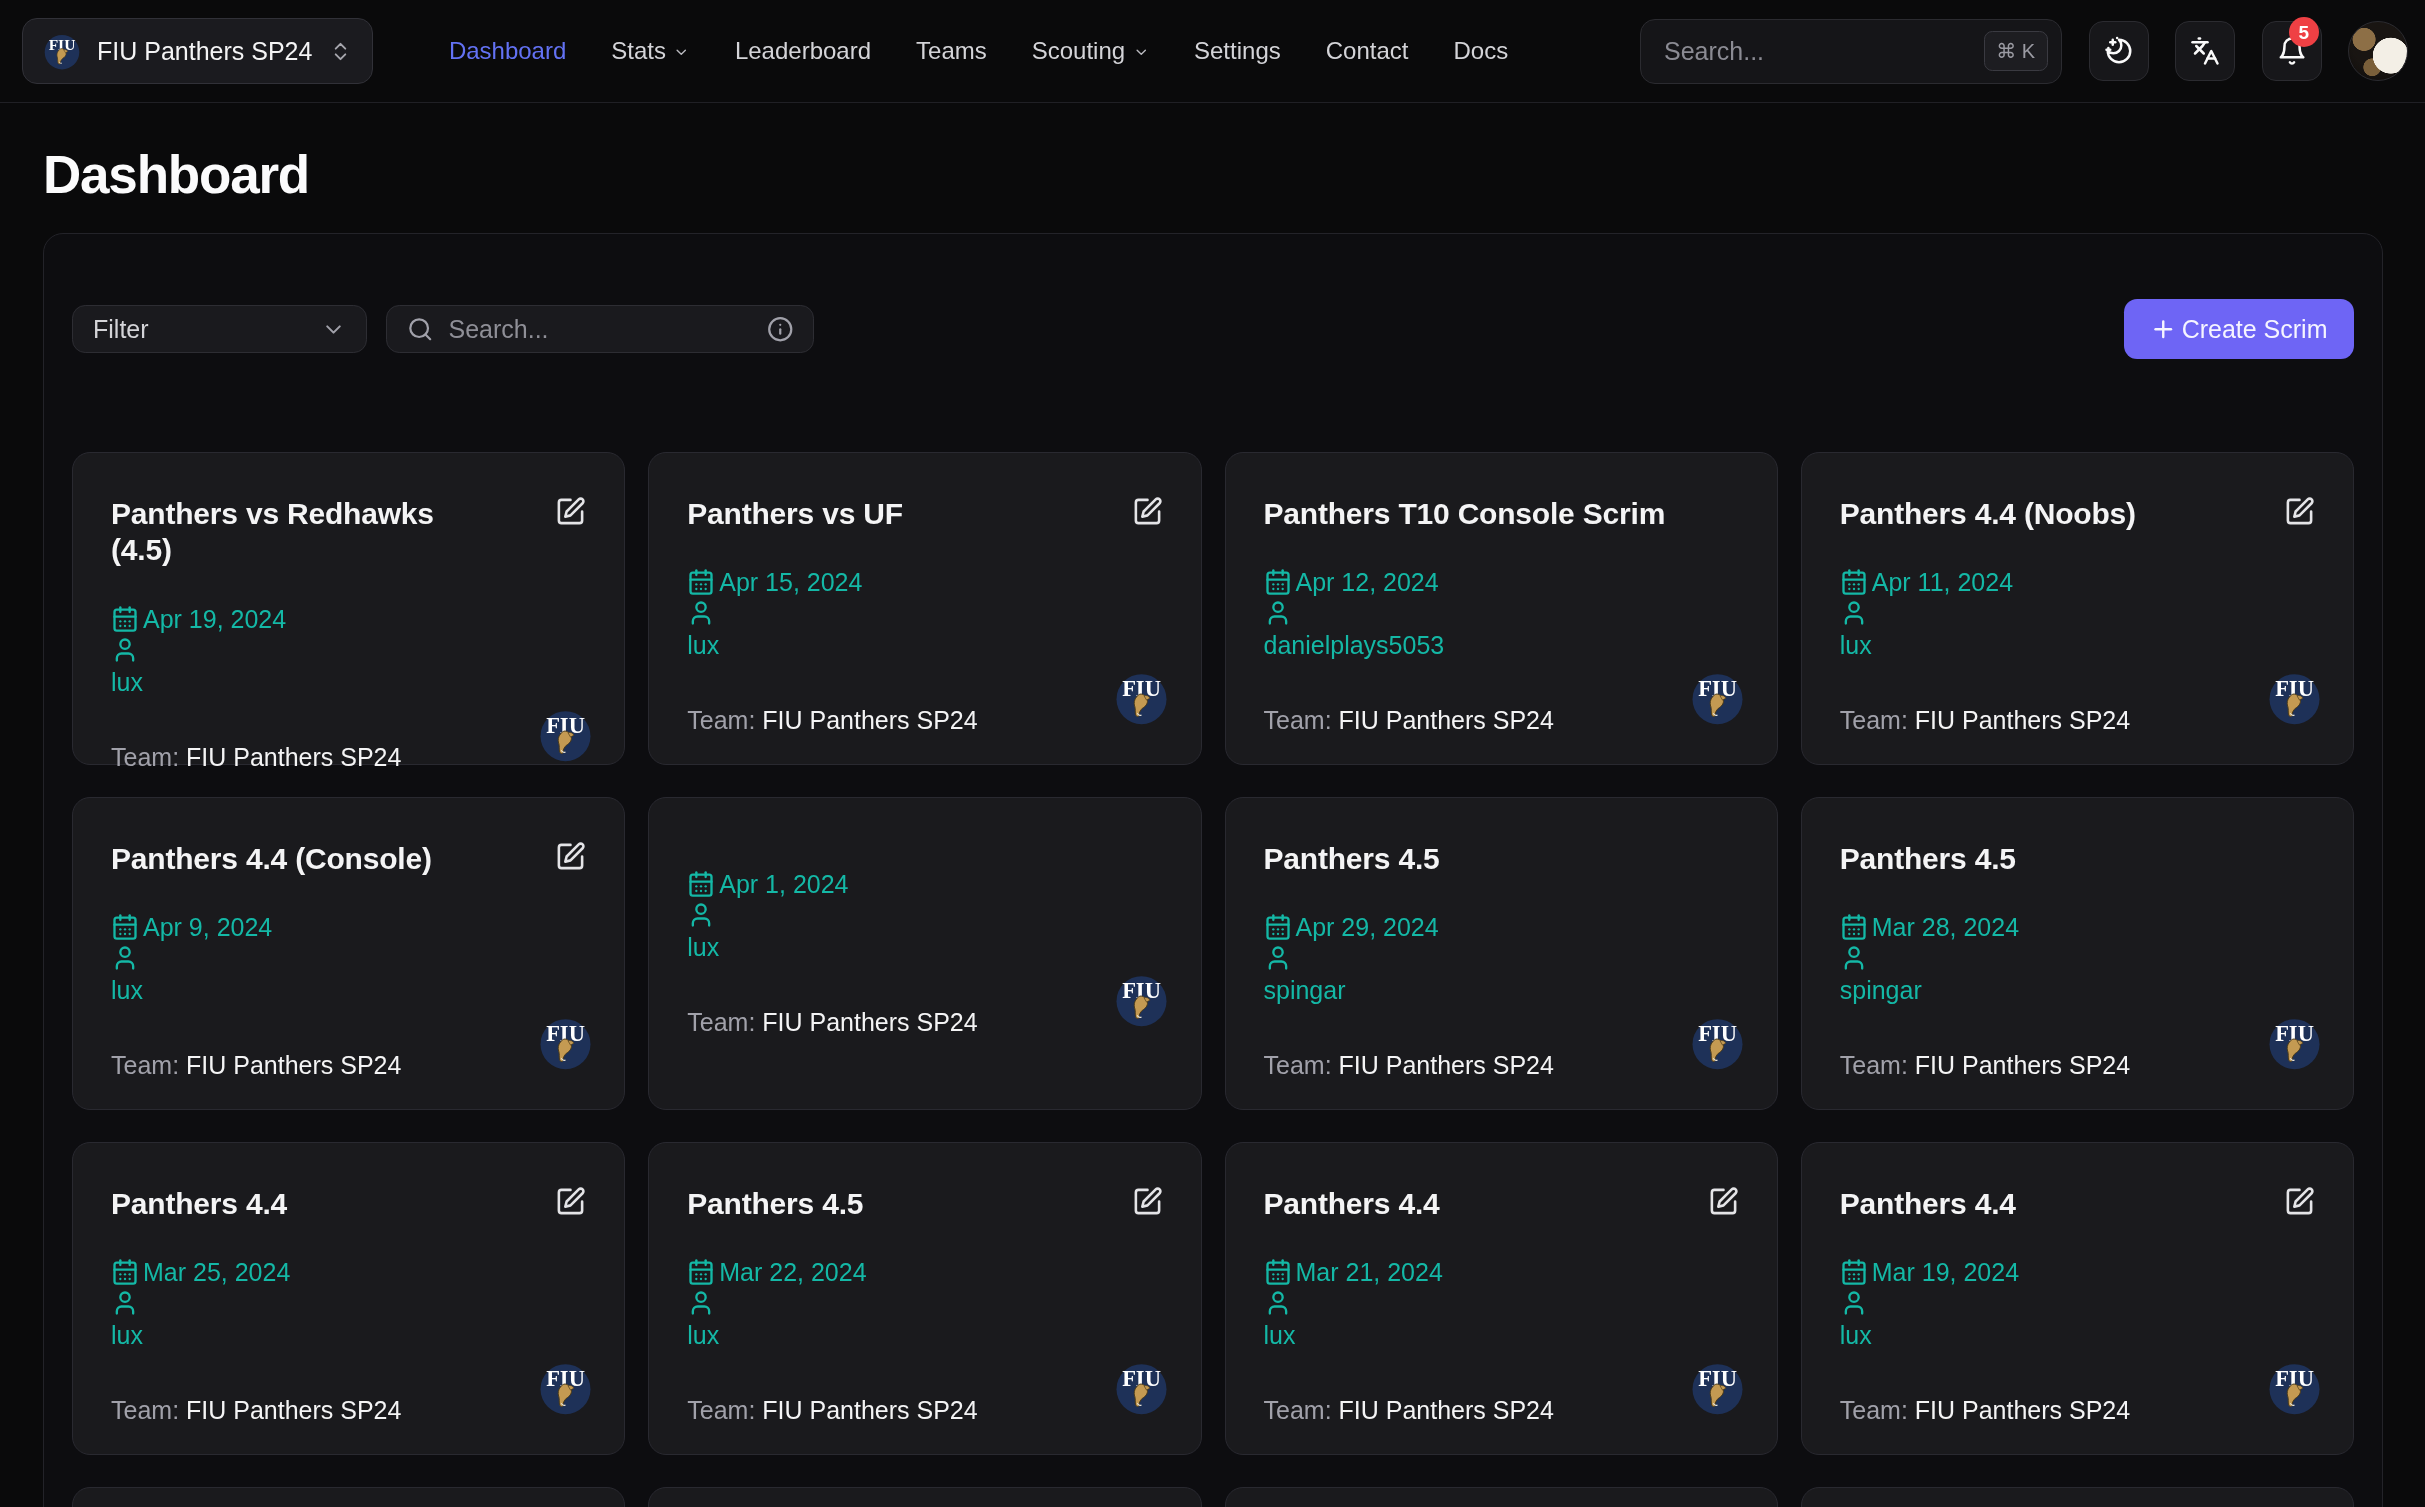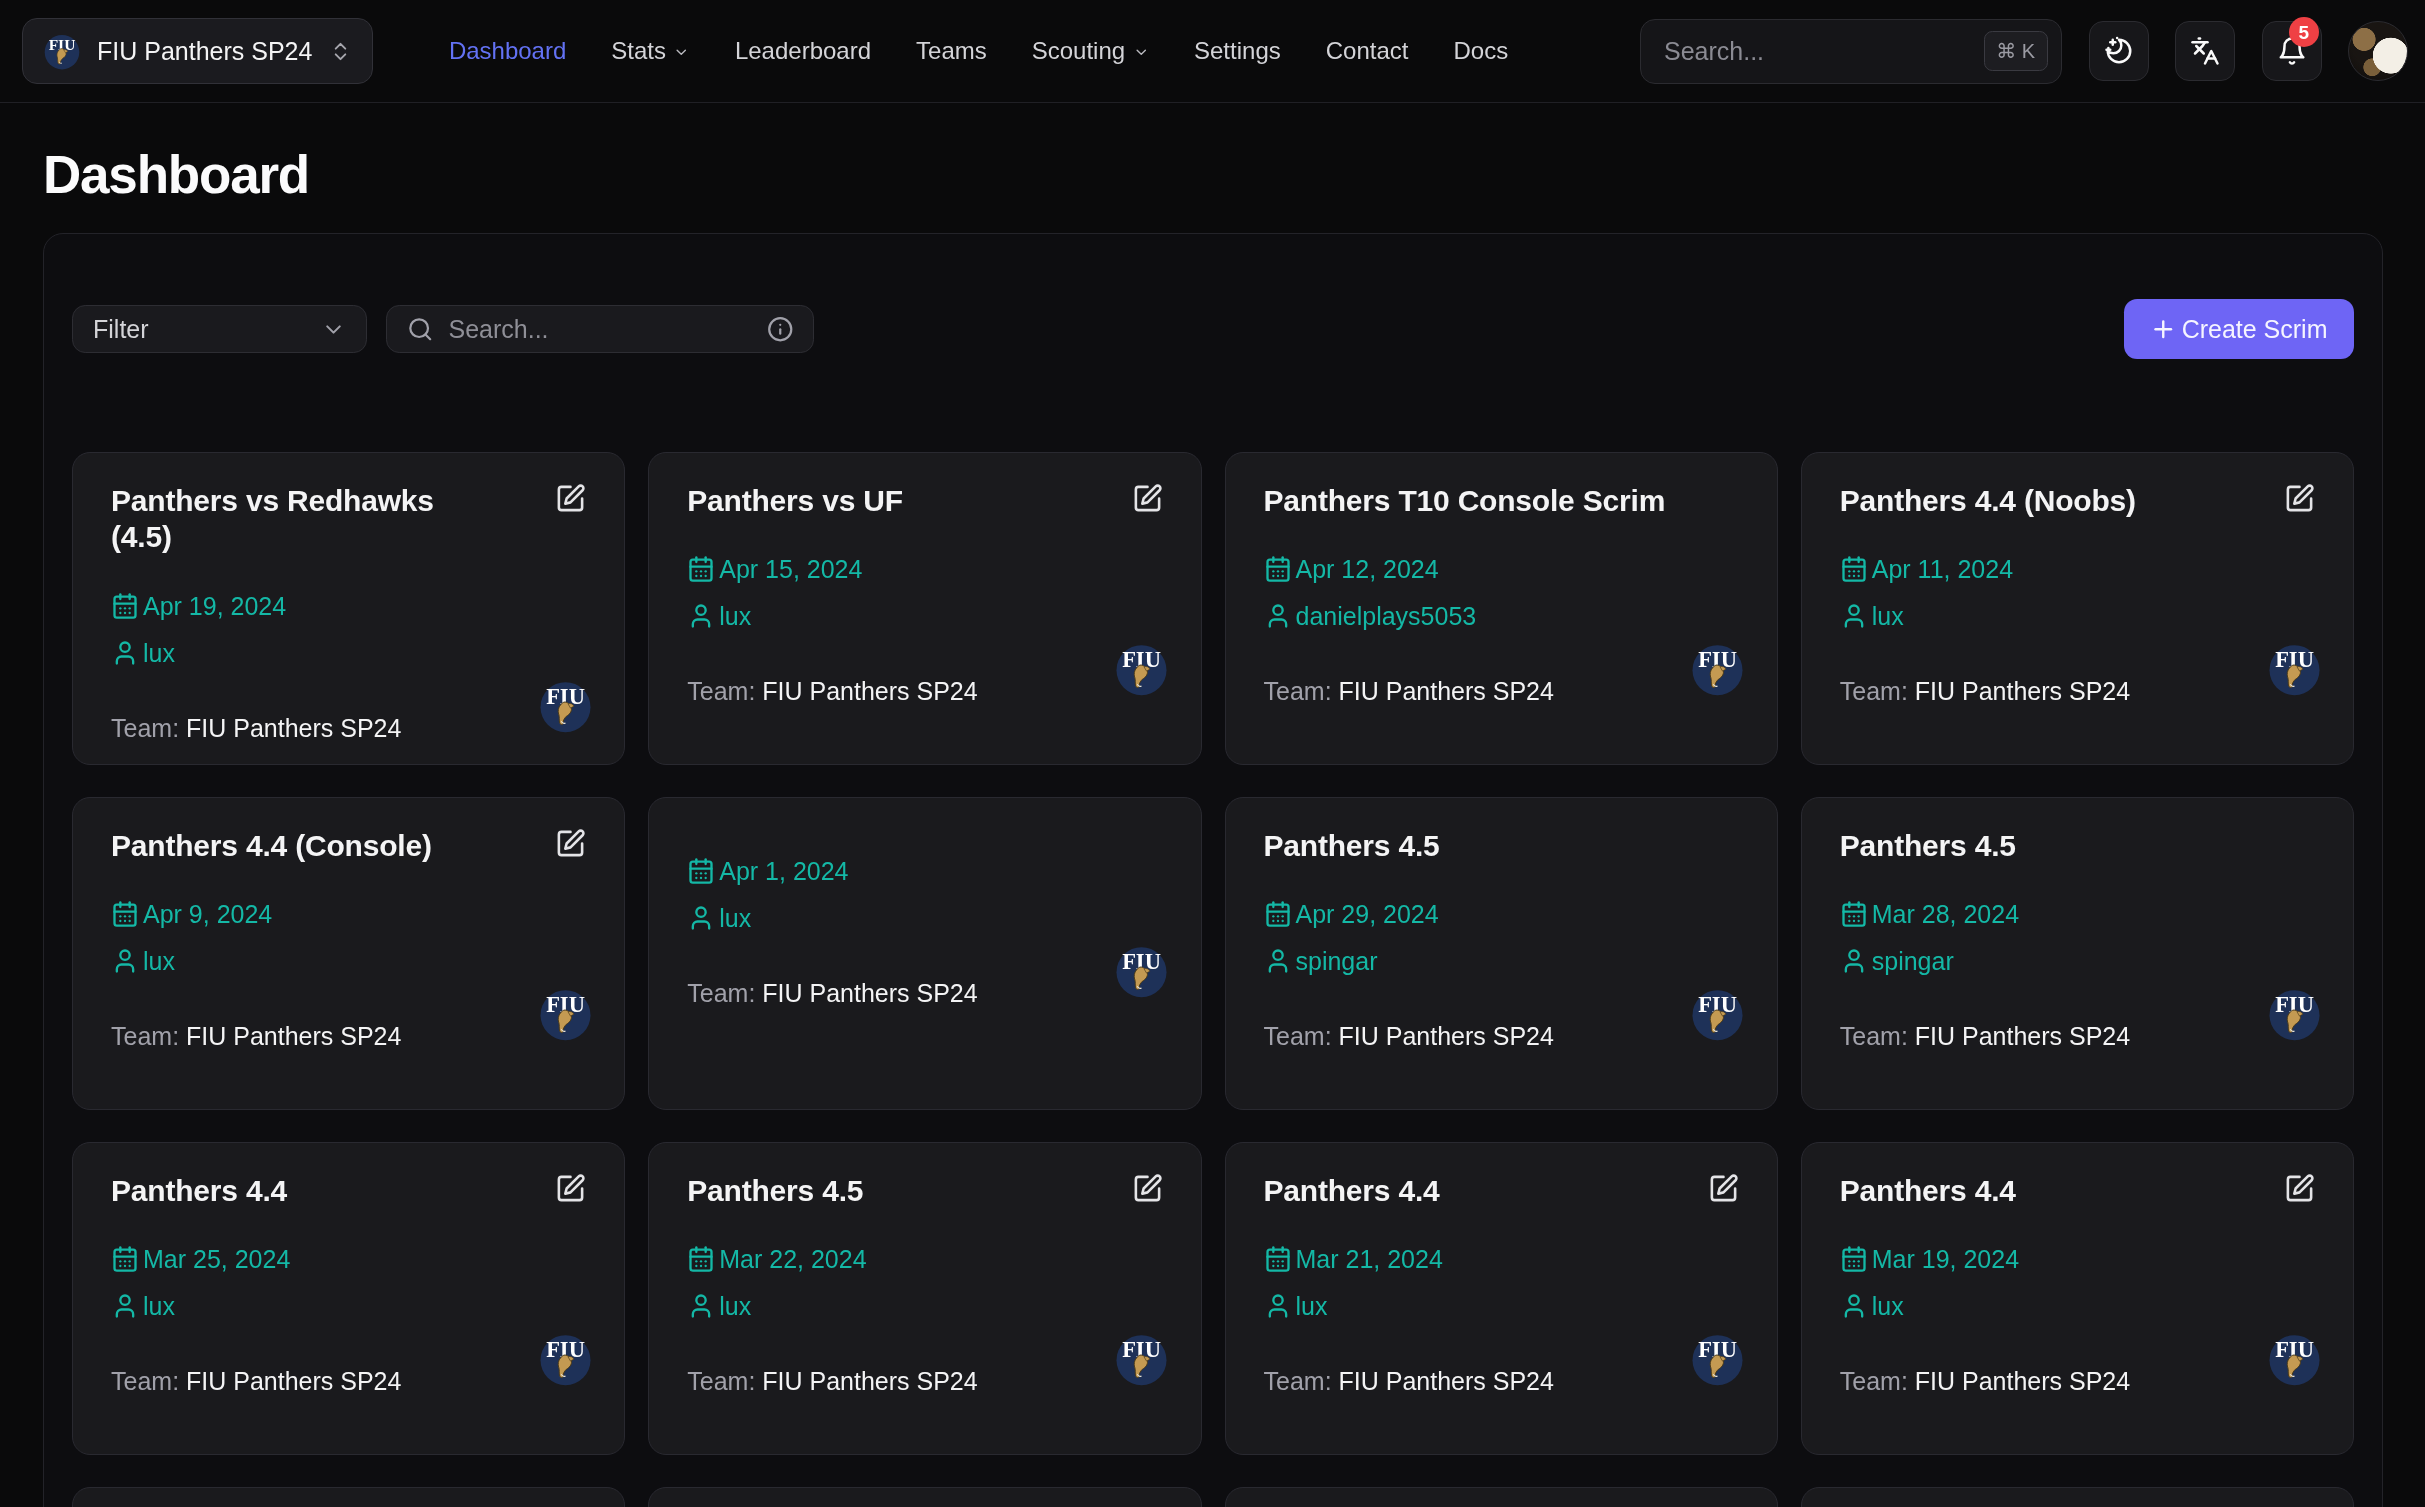--- a/index.html
+++ b/index.html
@@ -97,38 +97,38 @@
   }
   .create-btn svg { width:26.5px; height:26.5px; stroke-width:2.2; }
 
   
   .grid {
     margin-top:93px; display:grid; grid-template-columns:repeat(4,1fr);
     column-gap:23px; row-gap:32px;
   }
   .card {
     position:relative; height:313px; background:#1a1a1d; border:0.8px solid #292930;
-    border-radius:18px; padding:23px 38px; display:flex; flex-direction:column;
+    border-radius:18px; padding:36px 38px; display:flex; flex-direction:column;
     cursor:pointer;
   }
   .card-head { display:flex; align-items:flex-start; }
   .card-title {
     font-size:30px; font-weight:bold; line-height:1.22; letter-spacing:-0.2px;
     color:#f4f4f5; padding-top:6.6px; flex:1; min-width:0;
   }
   .card-title.wrap { max-width:372px; flex:none; }
   .edit-btn {
     margin-left:auto; margin-top:6.6px; background:none; border:none; padding:0;
     color:#e4e4e7; cursor:pointer; flex:none;
   }
   .edit-btn svg { width:31px; height:31px; }
   .meta { display:flex; align-items:flex-start; gap:4px; color:#14b8a6; font-size:25px; }
   .meta svg { width:28px; height:28px; flex:none; }
   .meta.date-row { margin-top:36px; }
-  .meta.owner-row { margin-top:18px; }
+  .meta.owner-row { margin-top:2px;flex-direction:column; }
   .team-row { position:relative; margin-top:46px; font-size:25px; color:#a1a1aa; white-space:nowrap; }
   .team-value { color:#f4f4f5; }
   .team-logo { position:absolute; right:-6.6px; bottom:10px; width:55px; height:55px; }
   .team-logo svg { width:55px; height:55px; }
   .card--shell { cursor:default; }
 </style>
 </head>
 <body>
 
 <header class="header">

